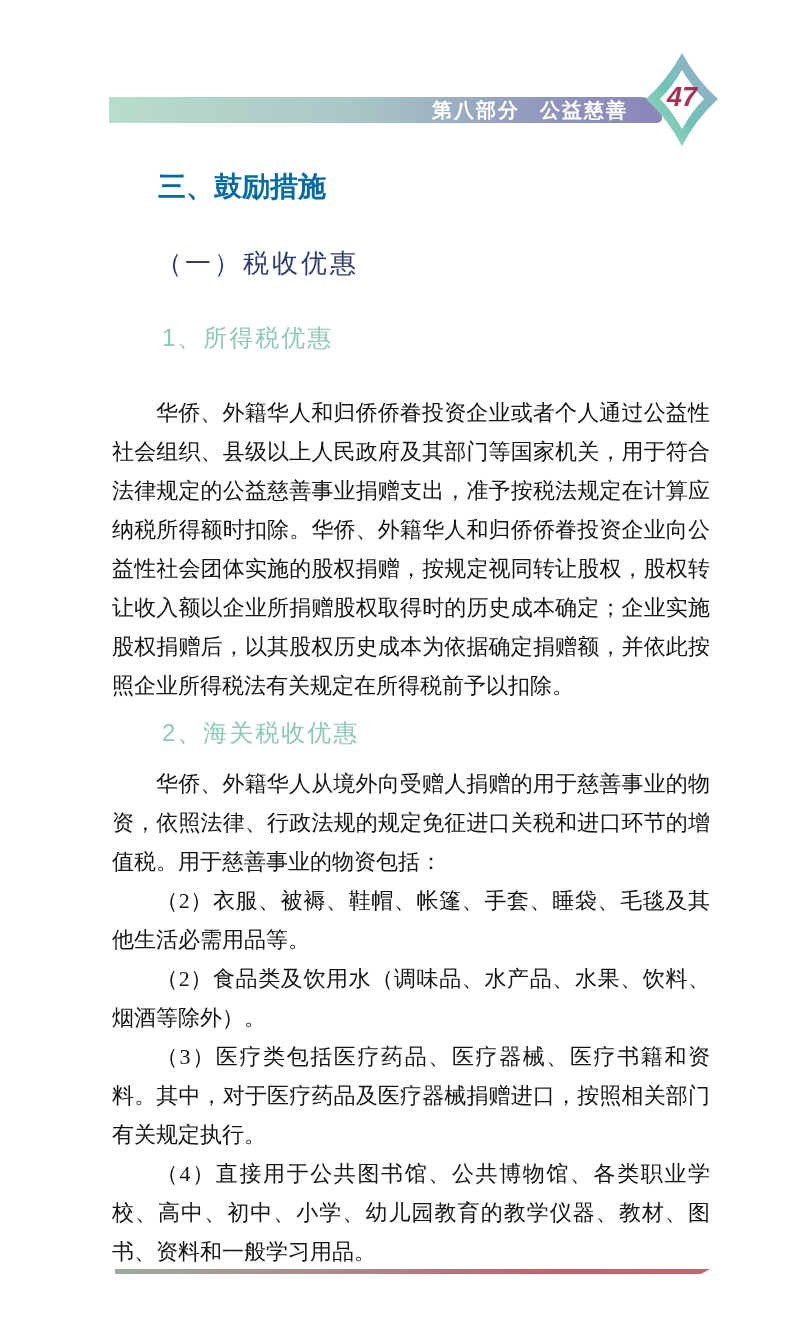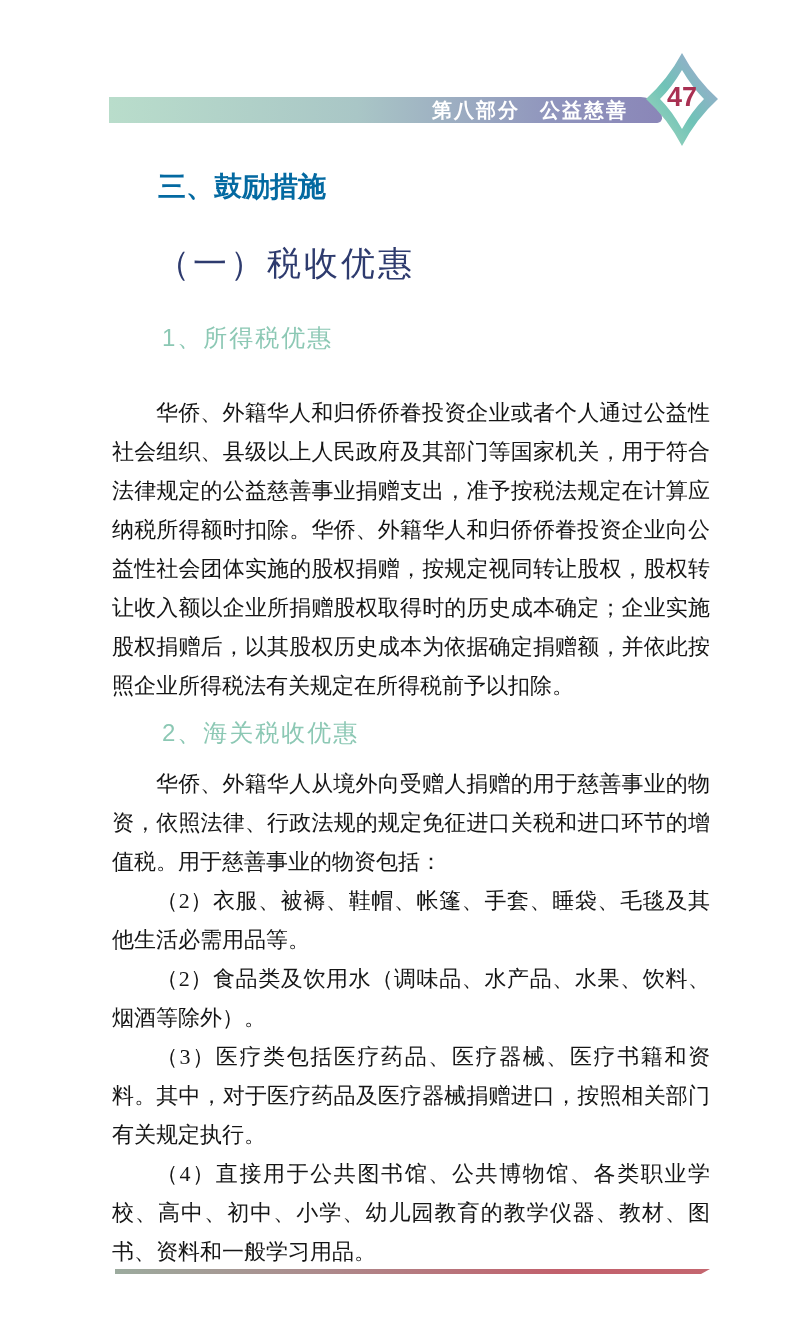--- a/index.html
+++ b/index.html
@@ -50,20 +50,21 @@
   .page-badge svg { position: absolute; left: 0; top: 0; }
   .page-num {
     position: absolute;
     left: 0; top: 0;
     width: 76px; height: 97px;
     display: flex;
     align-items: center;
     justify-content: center;
     font-family: "Liberation Sans", "DejaVu Sans", sans-serif;
     font-weight: bold;
+    font-style: italic;
     font-size: 27px;
     color: #a93052;
     padding-bottom: 4px;
     box-sizing: border-box;
   }
   
   .content {
     position: absolute;
     left: 112px;
     top: 160px;
@@ -76,21 +77,21 @@
     font-weight: bold;
     font-size: 28px;
     line-height: 34px;
     color: #0369a1;
   }
   .h2 {
     margin: 43px 0 0 0;
     padding-left: 44px;
     font-family: "Liberation Serif", "DejaVu Serif", serif;
     font-weight: 500;
-    font-size: 34px;
+    font-size: 26px;
     line-height: 34px;
     letter-spacing: 3px;
     color: #2e3b6e;
   }
   .h3 {
     margin: 42px 0 0 0;
     padding-left: 50px;
     font-family: "Liberation Sans", "DejaVu Sans", sans-serif;
     font-weight: normal;
     font-size: 24px;

